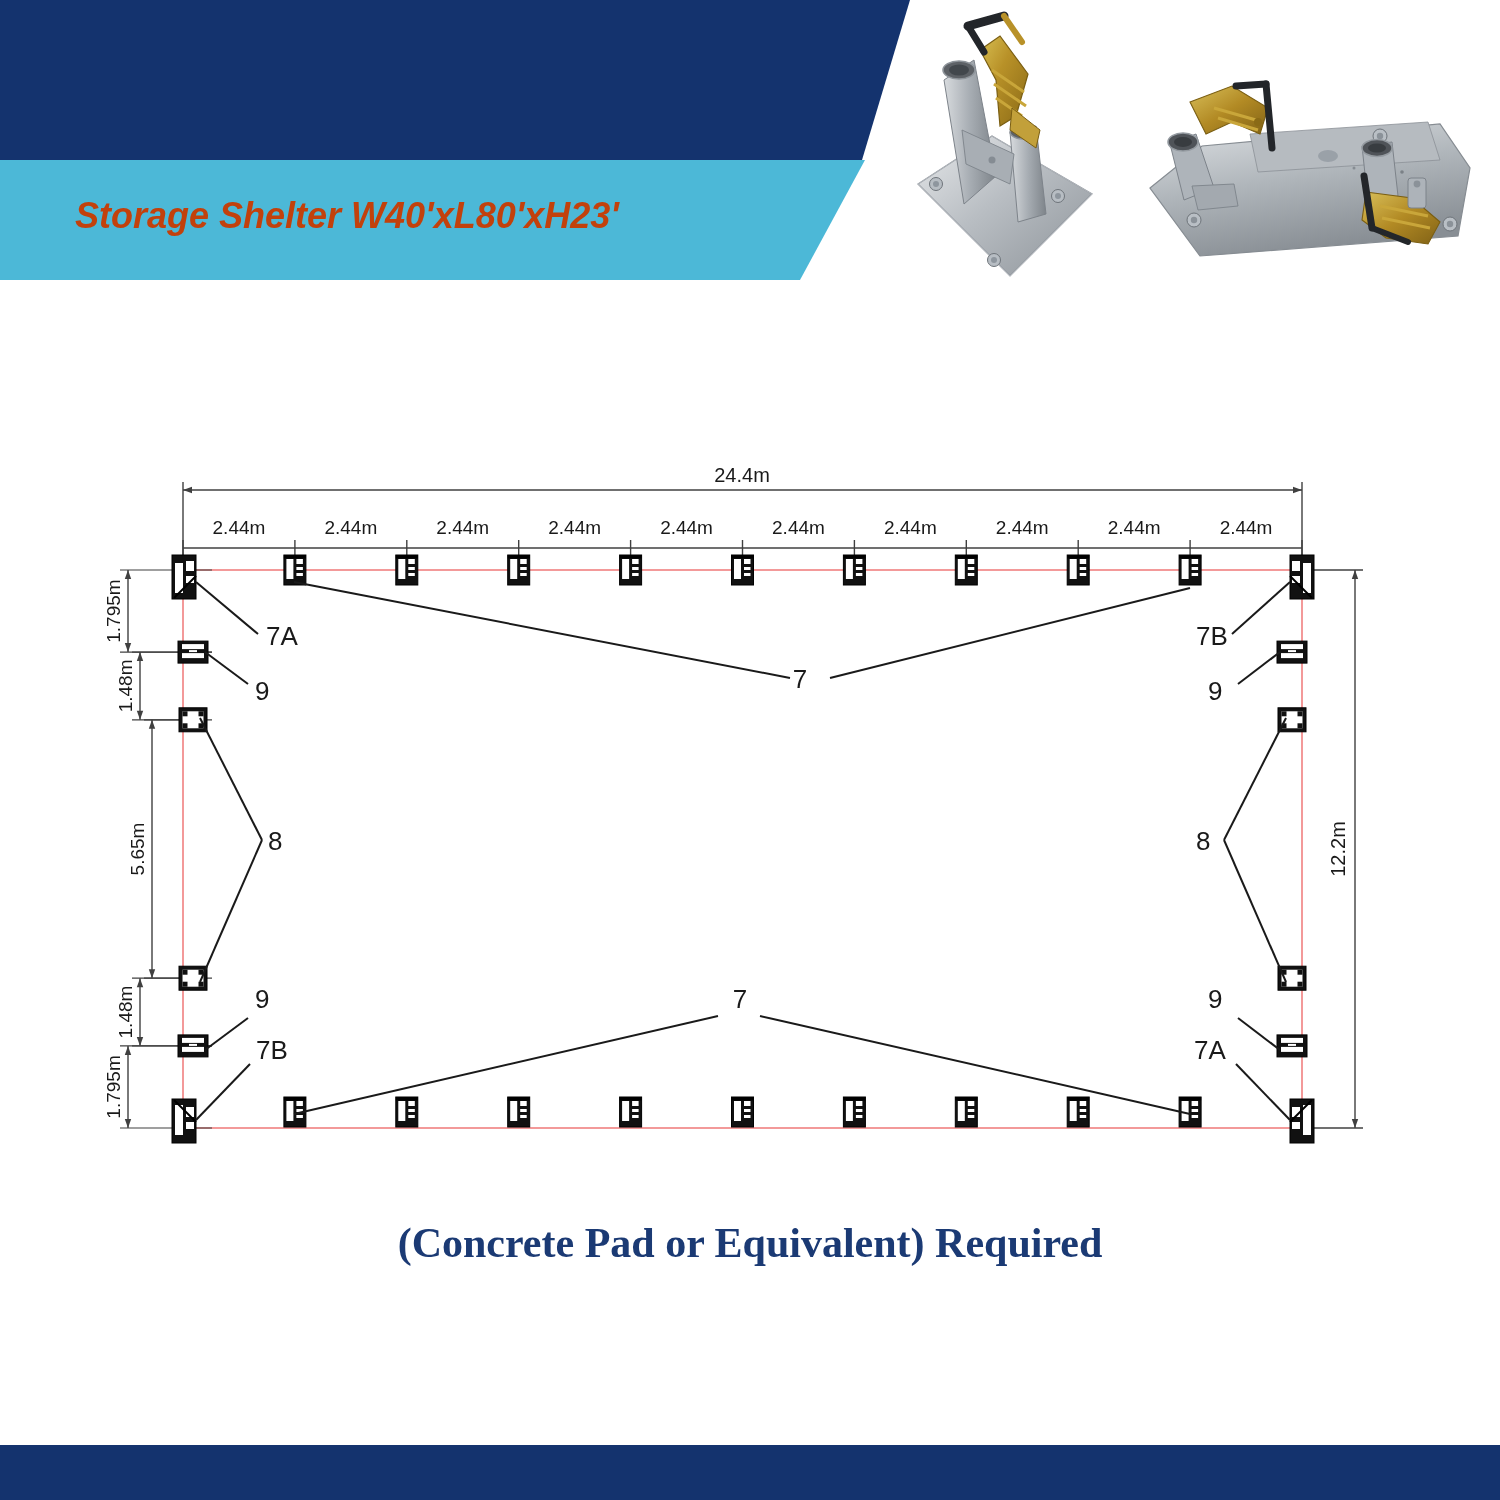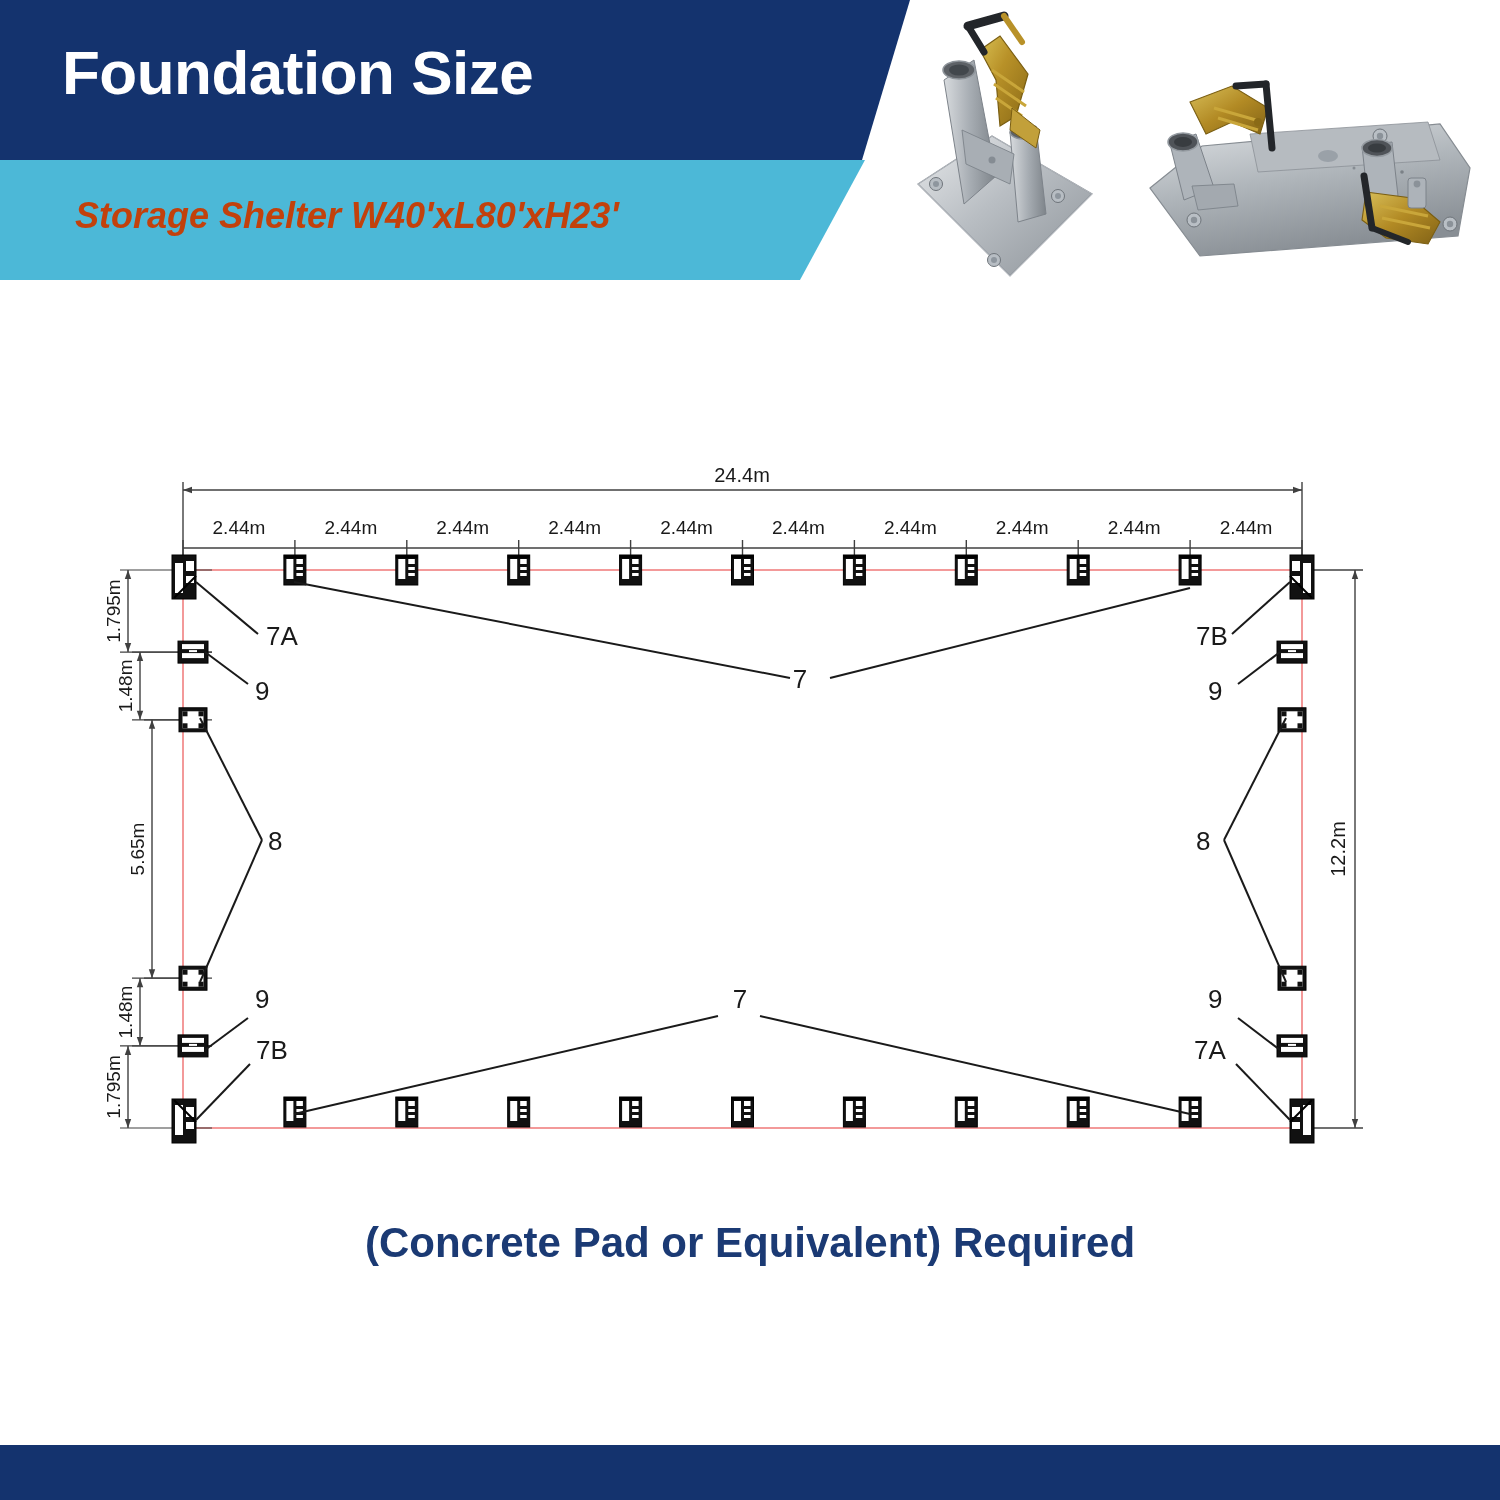--- a/index.html
+++ b/index.html
@@ -44,39 +44,38 @@
   .photo{position:absolute;}
   #photo-left{left:900px;top:8px;width:210px;height:285px;}
   #photo-right{left:1140px;top:60px;width:340px;height:215px;}
 
   
   #drawing{position:absolute;left:0px;top:430px;width:1500px;height:760px;}
 
   
   .caption{
     position:absolute;left:0;top:1222px;width:1500px;text-align:center;
-    color:#1b3a74;font-size:42px;font-weight:bold;line-height:1;
+    color:#1b3a74;font-size:42px;font-weight:bold;line-height:1;font-family:Liberation Serif, serif;
   }
 
   
   .footer-bar{
     position:absolute;left:0;top:1445px;width:1500px;height:55px;
     background:#14336e;
   }
 
   text{font-family:"Liberation Sans","DejaVu Sans",sans-serif;}
 </style>
 </head>
 <body>
 
 <div id="stage">
 
   <div class="hdr-navy"></div>
   <div class="hdr-navy-slant"></div>
-  <div class="hdr-title">Foundation Size</div>
 
   <div class="hdr-cyan"></div>
   <div class="hdr-cyan-slant"></div>
   <div class="hdr-sub">Storage Shelter W40'xL80'xH23'</div>
 
   <svg class="photo" id="photo-left" viewBox="0 0 210 285">
     <defs>
       <linearGradient id="galvA" x1="0" y1="0" x2="1" y2="1">
         <stop offset="0%" stop-color="#e6e8ea"></stop>
           <stop offset="45%" stop-color="#b9bec3"></stop>

